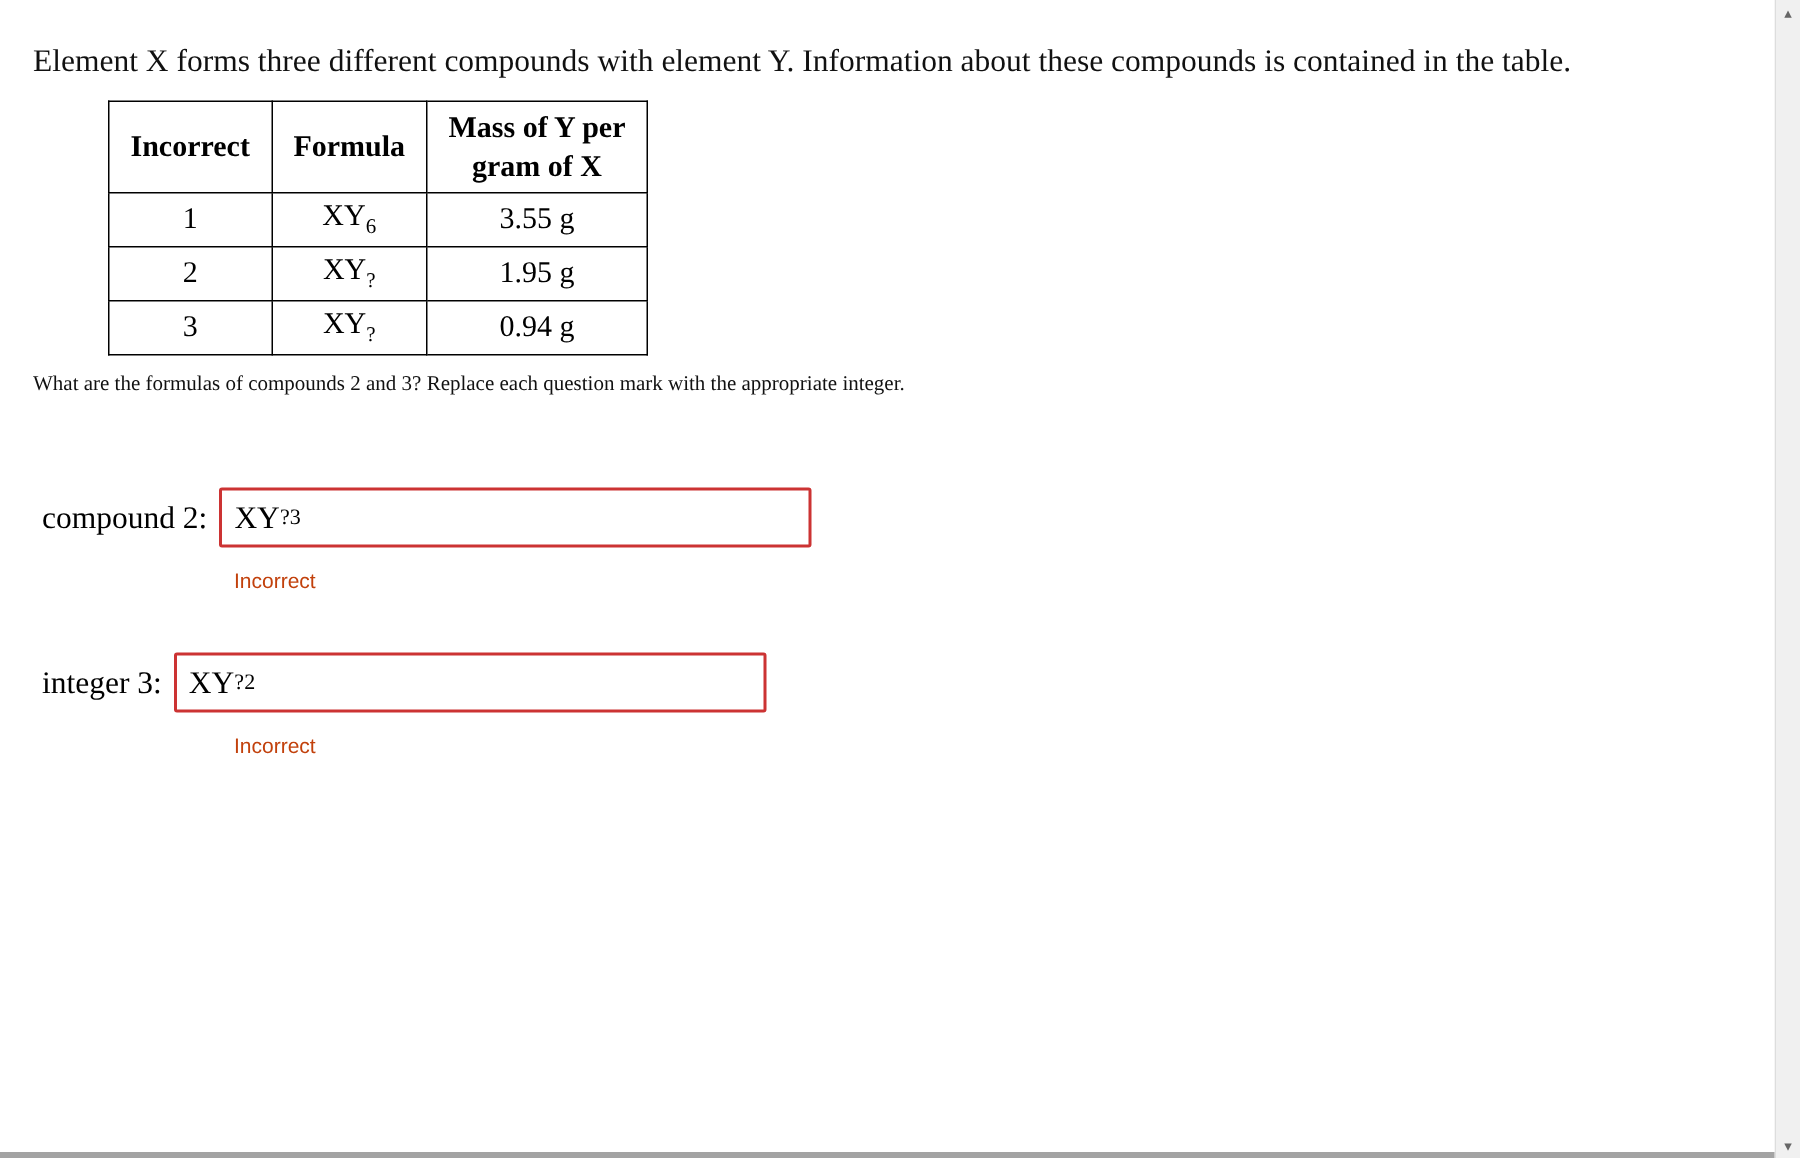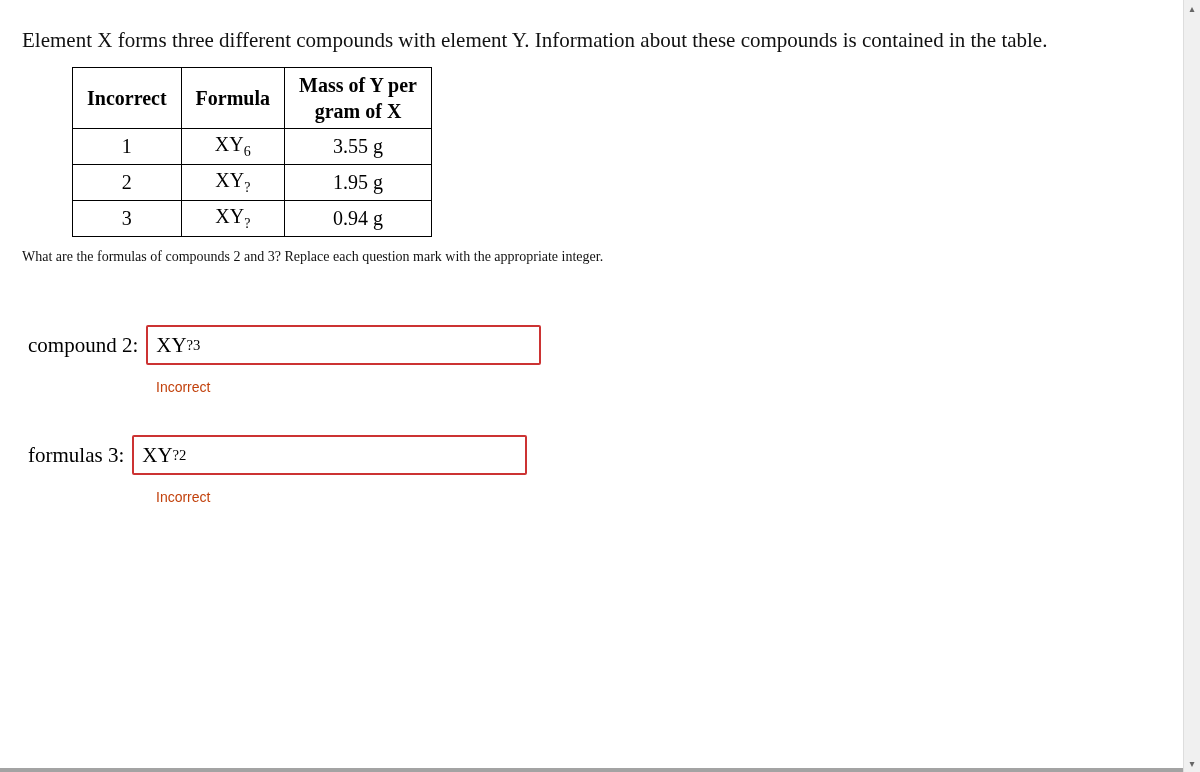--- a/index.html
+++ b/index.html
@@ -168,21 +168,21 @@
         <div class="answer-box">
           <span>XY</span>
             <span class="sub">?3</span>
         </div>
       </div>
       <div class="feedback">Incorrect</div>
     </div>
 
     <div class="answer-block">
       <div class="answer-line">
-        <span class="answer-label">formulas 3:</span>
+        <span class="answer-label">integer 3:</span>
         <div class="answer-box">
           <span>XY</span>
             <span class="sub">?2</span>
         </div>
       </div>
       <div class="feedback">Incorrect</div>
     </div>
 
   </div>
 

